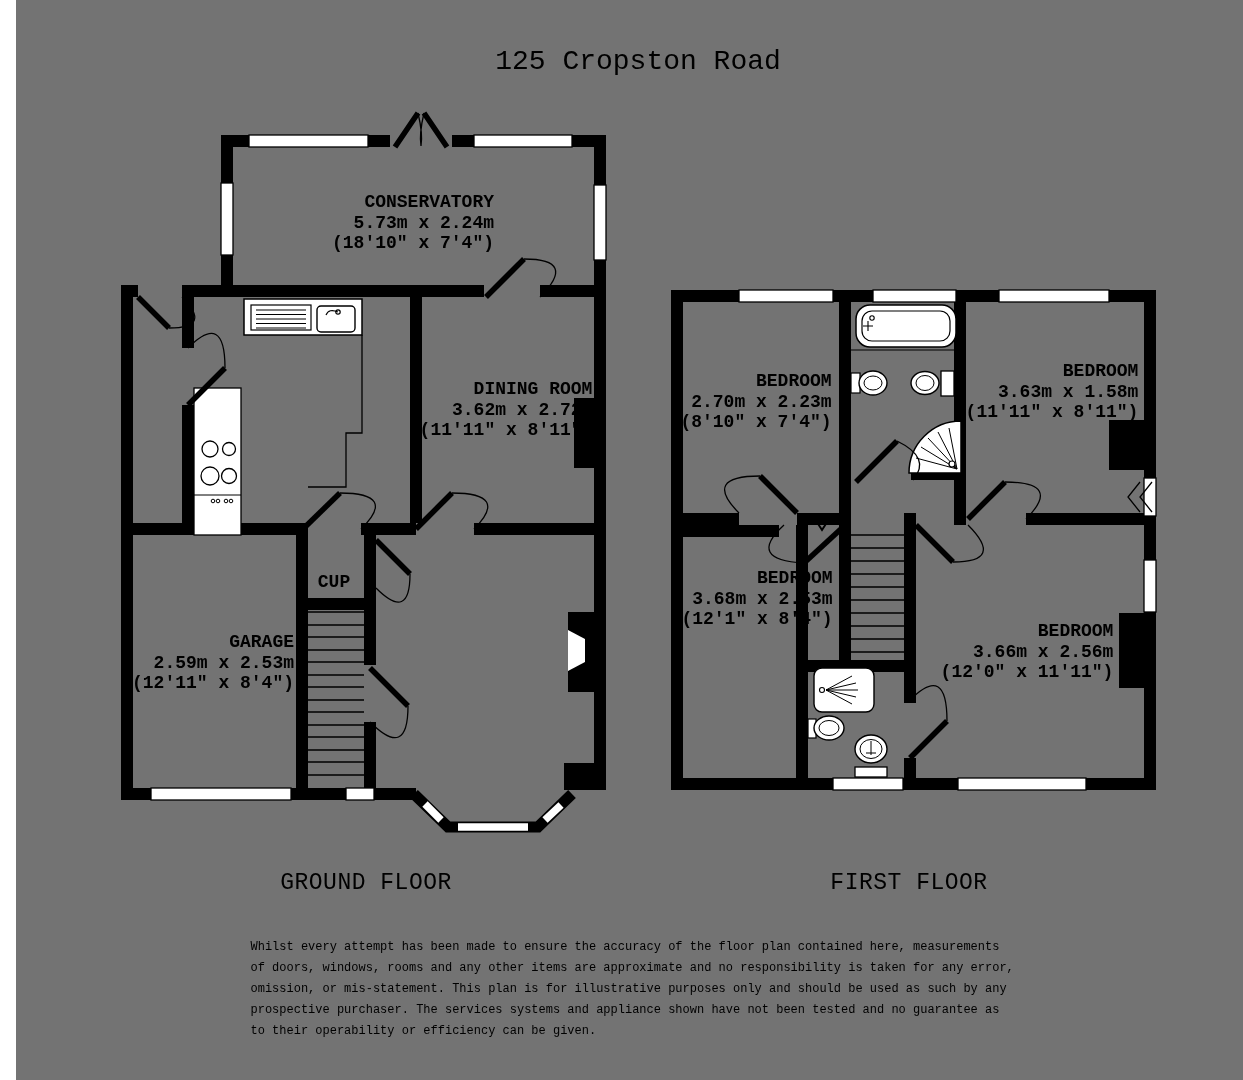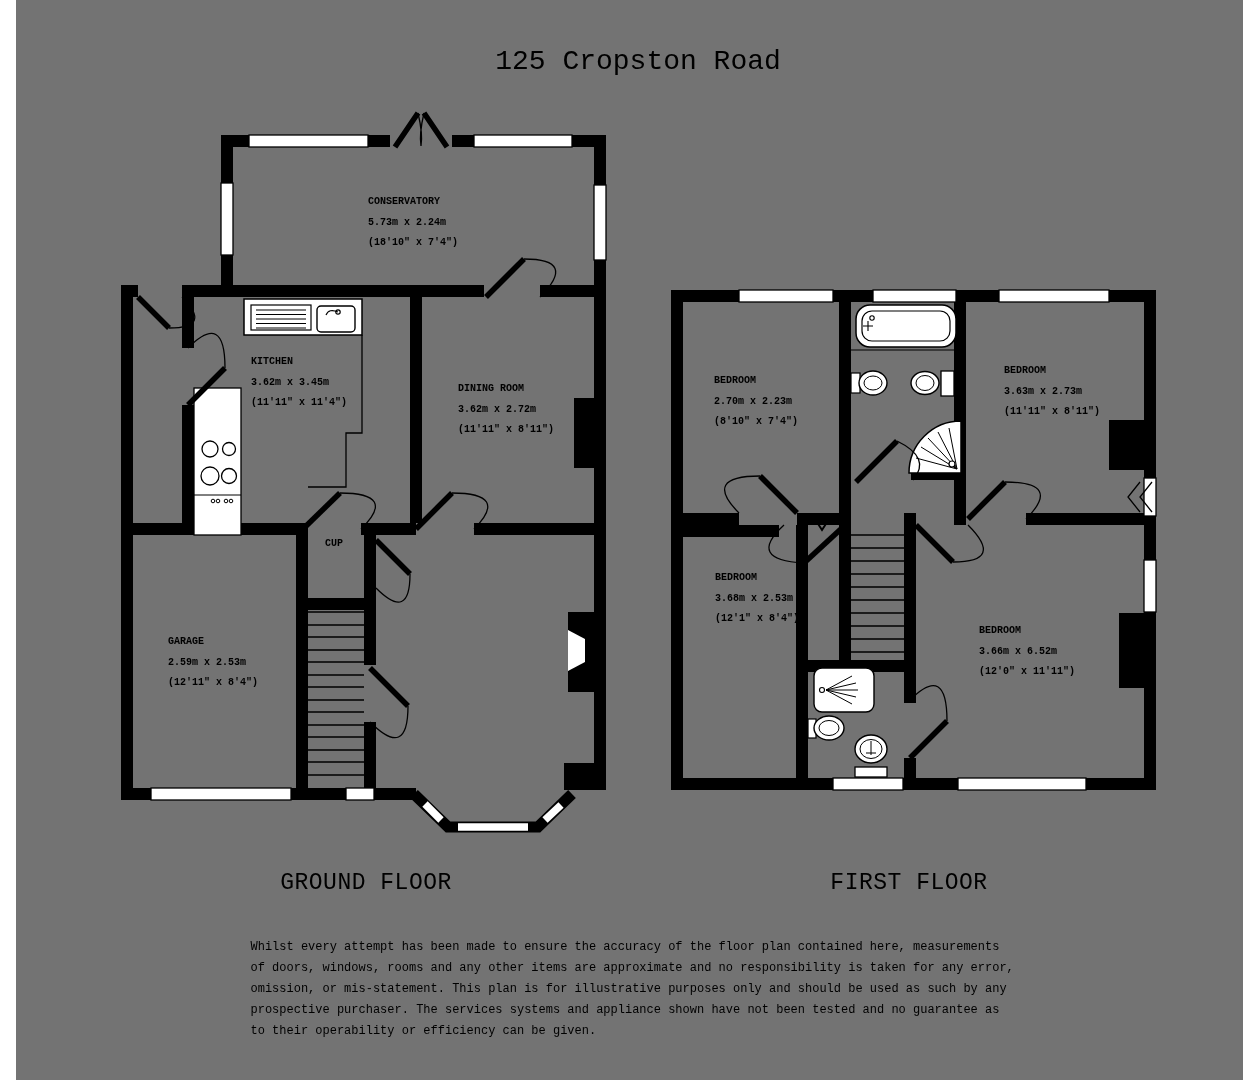--- a/index.html
+++ b/index.html
@@ -1,22 +1,22 @@
 <!DOCTYPE html>
 <html><head>
 <meta charset="utf-8">
 <style>
   html,body{margin:0;padding:0;background:#fff;}
   .canvas{position:relative;width:1243px;height:1080px;background:#737373;overflow:hidden;
           font-family:Liberation Mono, monospace;color:#000;margin-left:16px;}
   .page-title{position:absolute;left:622px;top:46px;transform:translateX(-50%);
           font-size:28px;font-weight:400;white-space:nowrap;}
   .plan-svg{position:absolute;left:0;top:0;}
-  .room-label{position:absolute;transform:translateX(-50%);text-align:left;
-          font-weight:bold;font-size:10px;line-height:20.5px;white-space:nowrap;}
+  .room-label{position:absolute;transform:translateX(-50%);text-align:right;
+          font-weight:bold;font-size:18px;line-height:20.5px;white-space:nowrap;}
   .floor-label{position:absolute;transform:translateX(-50%);font-size:23px;
           font-weight:400;white-space:nowrap;letter-spacing:.5px;}
   .disclaimer{position:absolute;left:617px;top:937px;transform:translateX(-50%);
           width:765px;text-align:left;font-size:12px;line-height:21px;}
 </style>
 </head>
 <body>
 
 <div class="canvas">
 
@@ -262,57 +262,52 @@
         </g>
       </g>
     </g>
   </svg>
 
   <div class="room-label" style="left:397px;top:192px">
     <div>CONSERVATORY</div>
     <div>5.73m x 2.24m</div>
     <div>(18'10" x 7'4")</div>
   </div>
-  <div class="room-label" style="left:283px;top:352px">
-    <div>KITCHEN</div>
-    <div>3.62m x 3.45m</div>
-    <div>(11'11" x 11'4")</div>
-  </div>
   <div class="room-label" style="left:490px;top:379px">
     <div>DINING ROOM</div>
     <div>3.62m x 2.72m</div>
     <div>(11'11" x 8'11")</div>
   </div>
-  <div class="room-label" style="left:318px;top:534px">
+  <div class="room-label" style="left:318px;top:572px">
     <div>CUP</div>
   </div>
   <div class="room-label" style="left:197px;top:632px">
     <div>GARAGE</div>
     <div>2.59m x 2.53m</div>
     <div>(12'11" x 8'4")</div>
   </div>
 
   <div class="room-label" style="left:740px;top:371px">
     <div>BEDROOM</div>
     <div>2.70m x 2.23m</div>
     <div>(8'10" x 7'4")</div>
   </div>
   <div class="room-label" style="left:1036px;top:361px">
     <div>BEDROOM</div>
-    <div>3.63m x 2.73m</div>
+    <div>3.63m x 1.58m</div>
     <div>(11'11" x 8'11")</div>
   </div>
   <div class="room-label" style="left:741px;top:568px">
     <div>BEDROOM</div>
     <div>3.68m x 2.53m</div>
     <div>(12'1" x 8'4")</div>
   </div>
   <div class="room-label" style="left:1011px;top:621px">
     <div>BEDROOM</div>
-    <div>3.66m x 6.52m</div>
+    <div>3.66m x 2.56m</div>
     <div>(12'0" x 11'11")</div>
   </div>
 
   <div class="floor-label" style="left:350px;top:870px">GROUND FLOOR</div>
   <div class="floor-label" style="left:893px;top:870px">FIRST FLOOR</div>
 
   <div class="disclaimer">Whilst every attempt has been made to ensure the accuracy of the floor plan contained here, measurements of doors, windows, rooms and any other items are approximate and no responsibility is taken for any error, omission, or mis-statement. This plan is for illustrative purposes only and should be used as such by any prospective purchaser. The services systems and appliance shown have not been tested and no guarantee as to their operability or efficiency can be given.</div>
 </div>
 
 </body></html>

